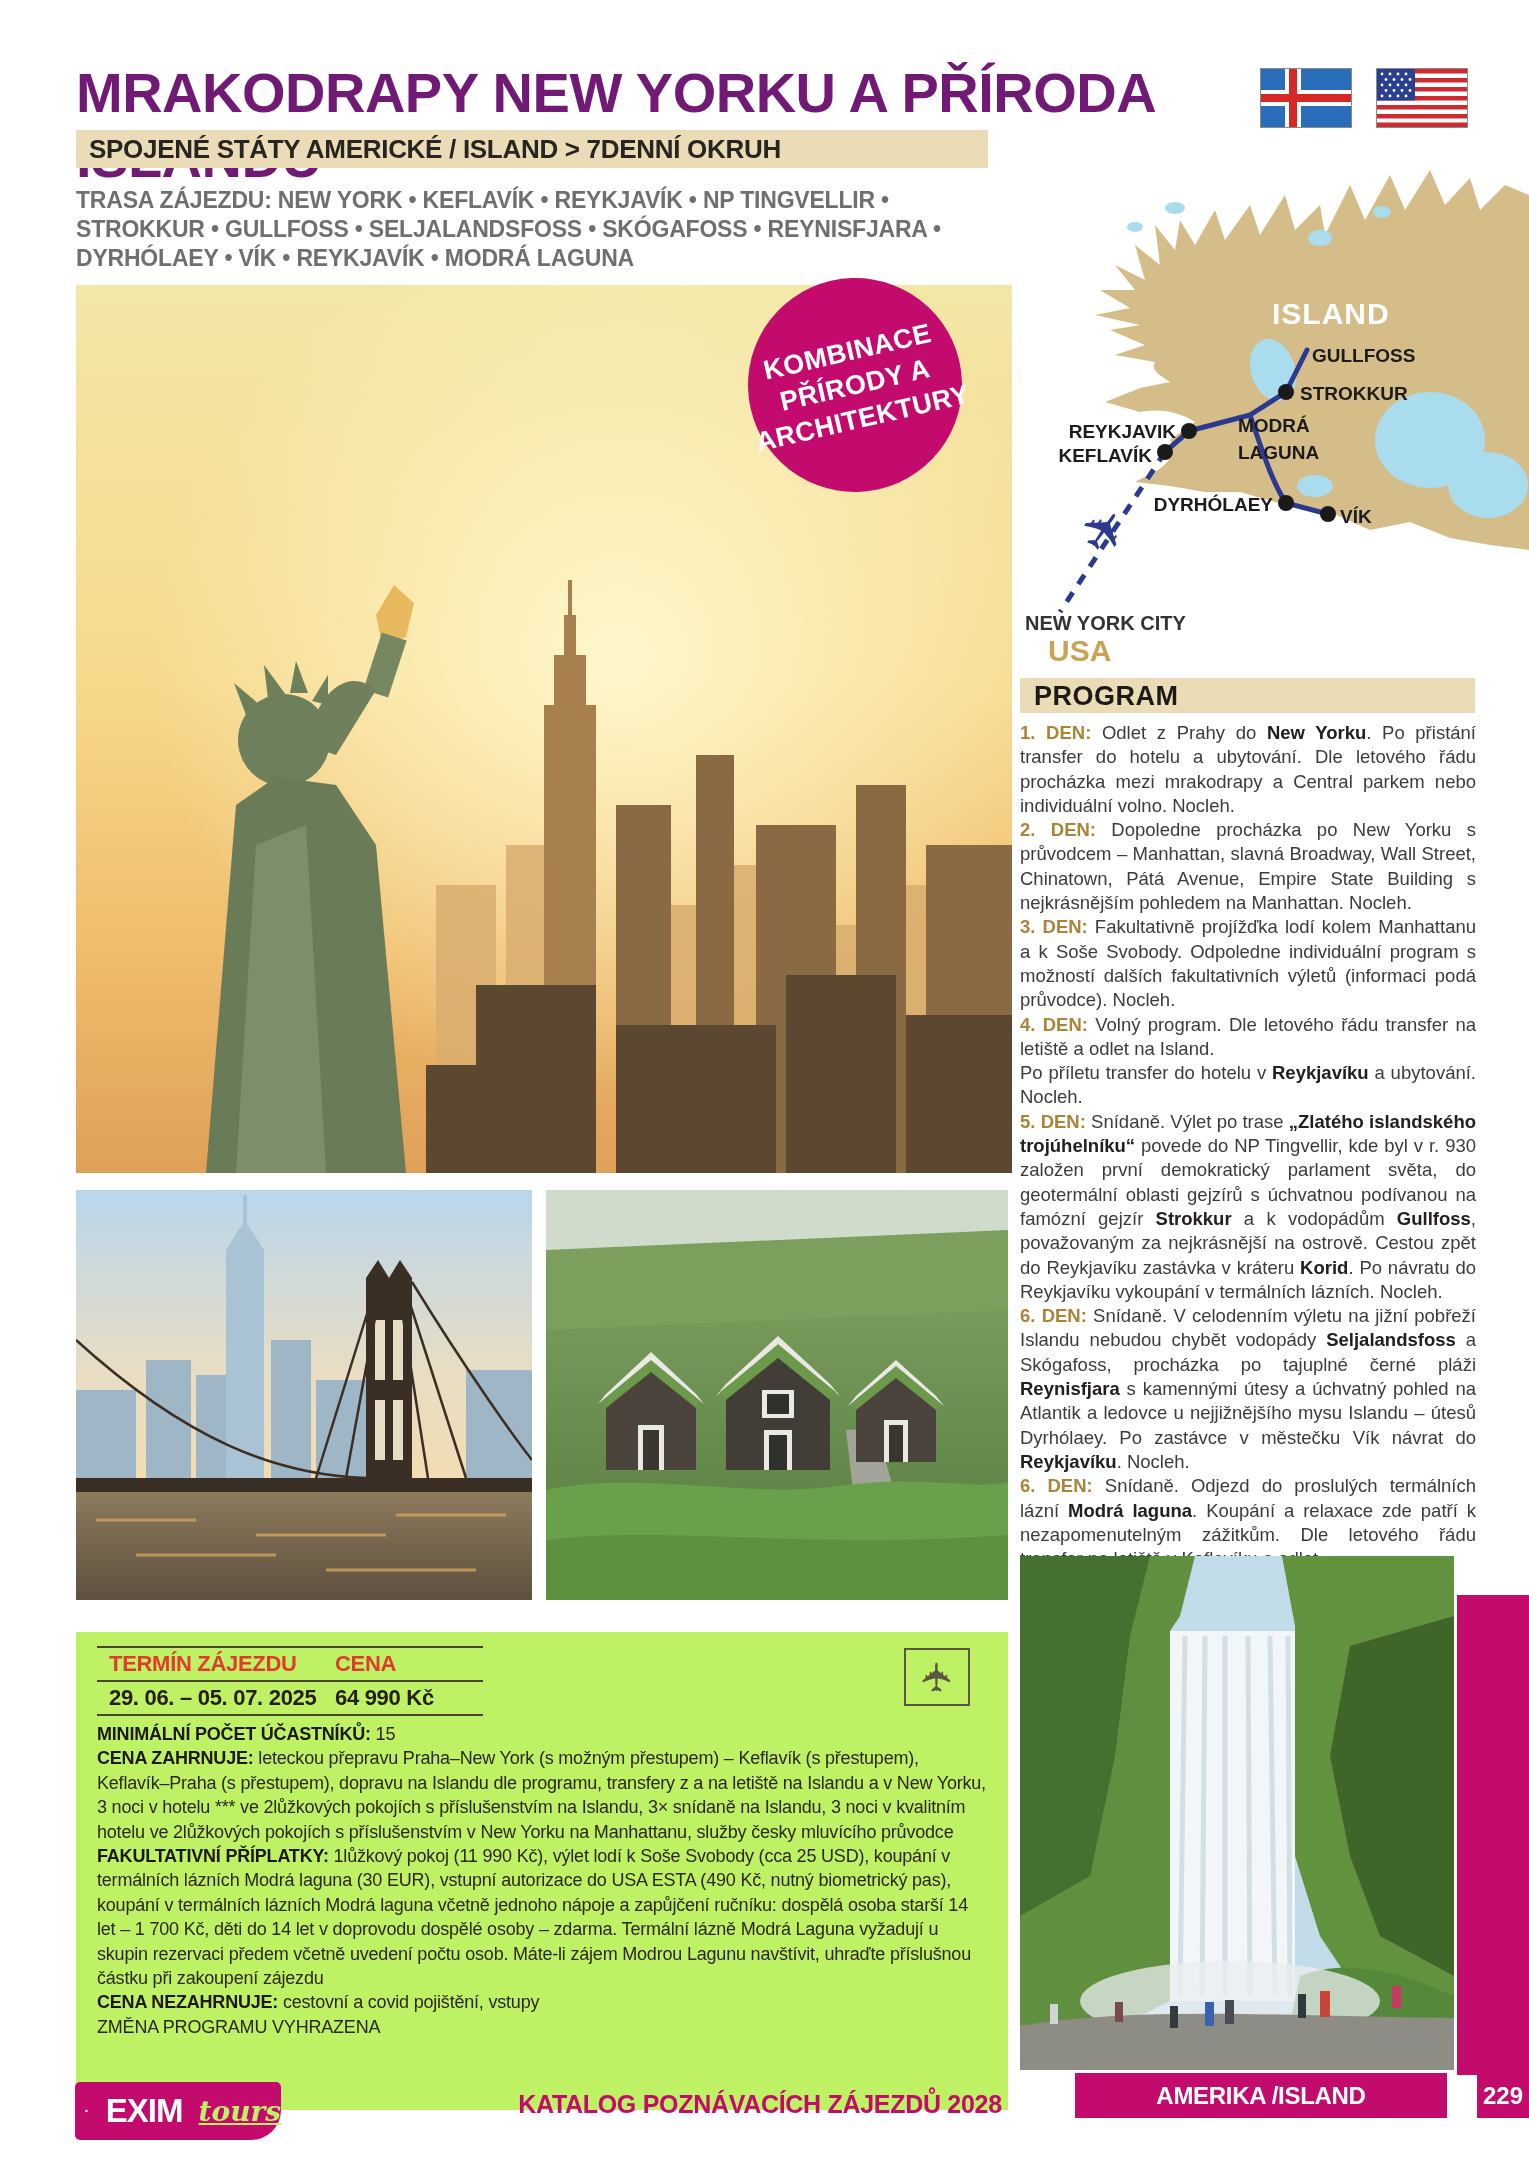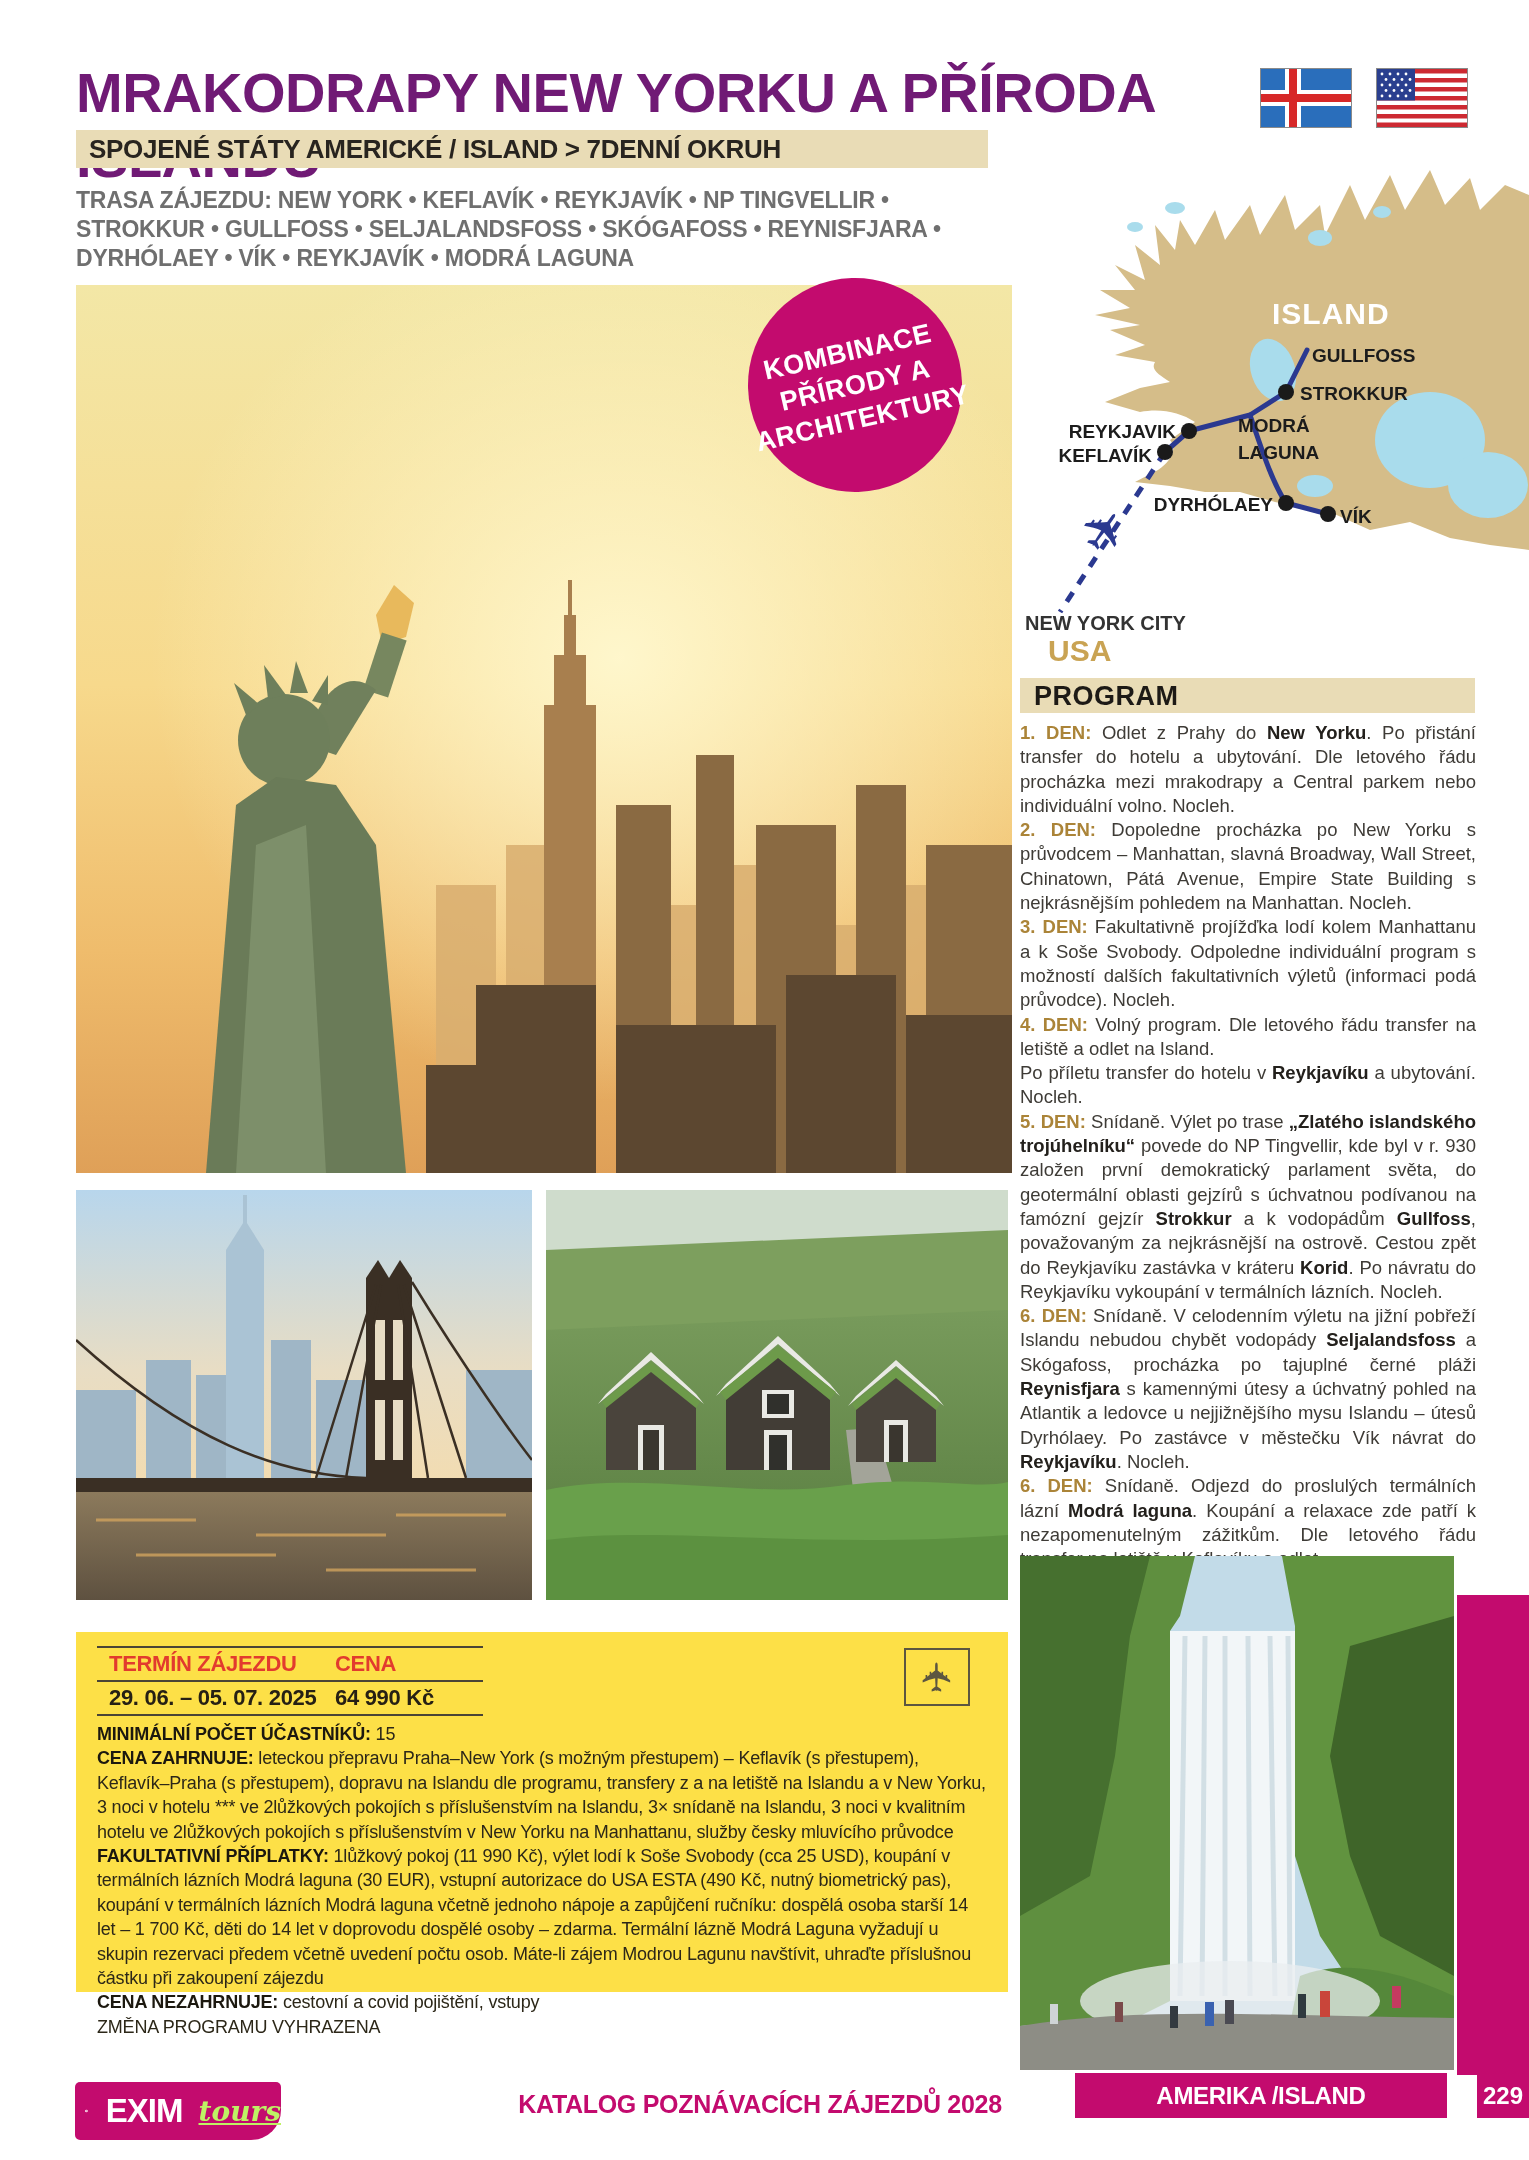--- a/index.html
+++ b/index.html
@@ -32,21 +32,21 @@
 
   
   .program-header{left:1020px;top:678px;width:455px;height:35px;background:#e9dcb6;color:#1d1a16;
         font-size:27px;font-weight:bold;line-height:36px;padding-left:14px;box-sizing:border-box;letter-spacing:0.5px;}
   .program{left:1020px;top:721px;width:456px;font-size:18.5px;line-height:24.3px;color:#3e3b36;text-align:justify;}
   .program p{margin:0;}
   .day-label{color:#ab8438;font-weight:bold;}
   .b{font-weight:bold;color:#23201c;}
 
   
-  .info-block{left:76px;top:1632px;width:932px;height:360px;background:#fde047;}
+  .info-block{left:76px;top:1632px;width:932px;height:478px;background:#bef264;}
   .price-table{position:absolute;left:21px;top:14px;width:386px;color:#e23b2e;}
   .pt-row{display:flex;height:32px;align-items:center;font-size:22px;font-weight:bold;letter-spacing:-0.3px;}
   .pt-row .c1{width:238px;padding-left:12px;box-sizing:border-box;}
   .pt-rule{height:0;border-top:2px solid #4a4435;}
   .pt-data{color:#262014;}
   .plane-box{position:absolute;left:828px;top:16px;width:62px;height:54px;border:2px solid #5c5640;
         display:flex;align-items:center;justify-content:center;}
   .plane-box span{font-size:40px;color:#5c5640;transform:rotate(-90deg);}
   .info-text{position:absolute;left:21px;top:90px;width:892px;font-size:18px;line-height:24.4px;
         color:#2c2718;letter-spacing:-0.2px;}

